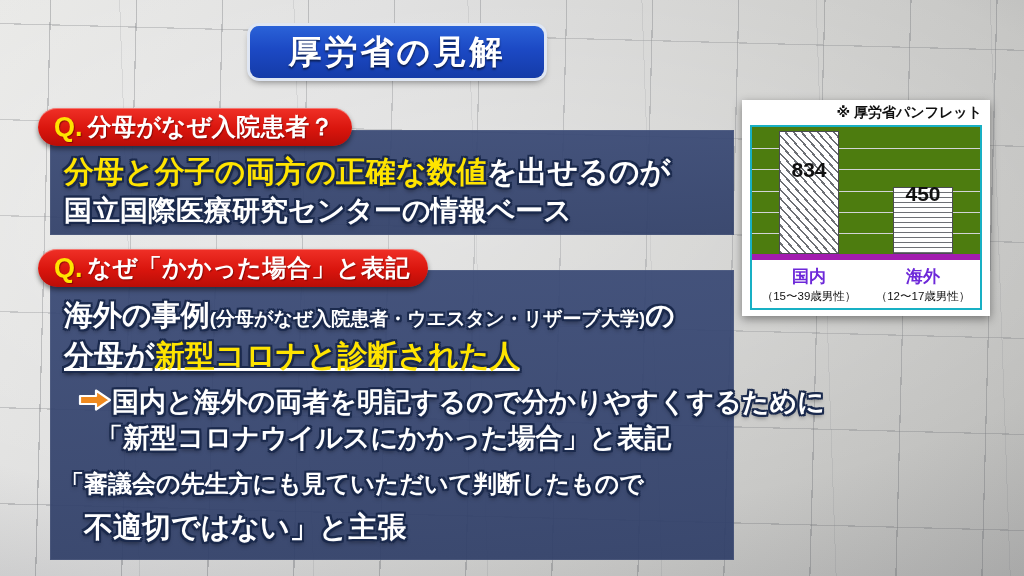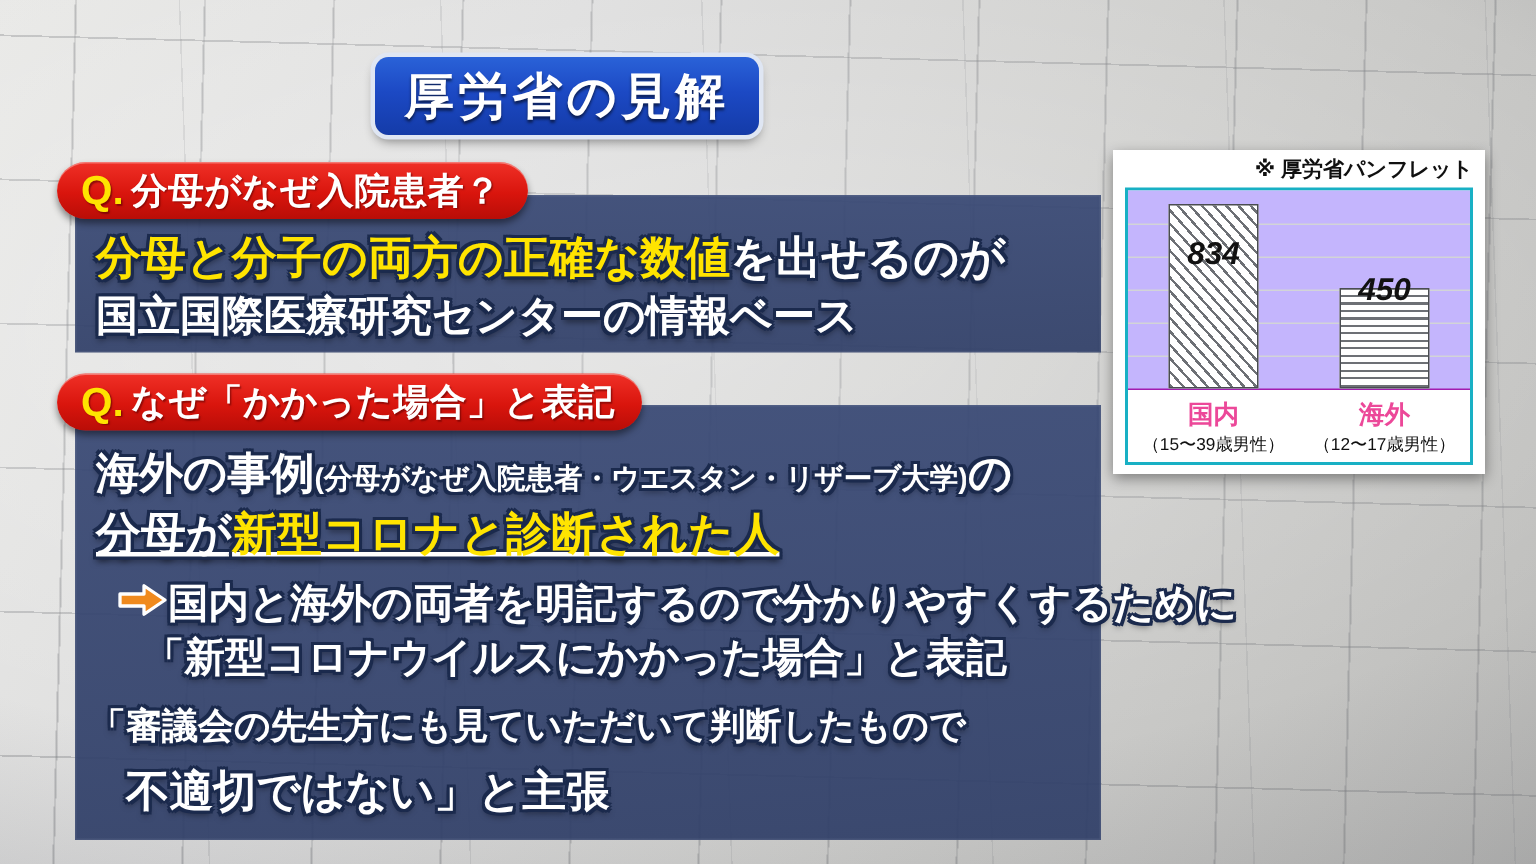--- a/index.html
+++ b/index.html
@@ -27,21 +27,21 @@
     background-image:
       repeating-linear-gradient(88deg, rgba(140,142,146,.22) 0 1px, rgba(0,0,0,0) 1px 174px);
   }
   .bg-vign{
     position:absolute;inset:0;
     background:radial-gradient(130% 95% at 42% 38%, rgba(255,255,255,.32) 0%, rgba(255,255,255,0) 55%, rgba(60,62,70,.30) 100%);
   }
 
   
   #title-plate{
-    position:absolute;left:250px;top:38px;width:256px;height:52px;
+    position:absolute;left:250px;top:26px;width:294px;height:52px;
     border-radius:9px;
     background:linear-gradient(180deg,#2a62d8 0%,#1c49c4 45%,#143ba8 100%);
     box-shadow:0 0 0 3px #dfe6f3, 0 4px 7px rgba(0,0,0,.45);
     display:flex;align-items:center;justify-content:center;
   }
   #title-plate .t{
     color:#ffffff;font-weight:bold;font-size:33px;letter-spacing:3px;
     text-shadow:0 2px 2px rgba(0,0,0,.55);
     white-space:nowrap;
   }
@@ -119,23 +119,22 @@
   #chart-inner{
     margin:0 8px 6px 8px;border:2px solid #18b0c4;flex:1;
     display:flex;flex-direction:column;background:#fff;
   }
   #chart-head{
     background:#18b0c4;color:#ffffff;font-weight:bold;
     font-size:16px;line-height:1.24;text-align:center;padding:6px 2px 7px 2px;
     white-space:nowrap;
   }
   #plot{
-    position:relative;flex:1;background:#c4b5fd;
-    border-bottom:1px solid #a21caf;
-    font-style:italic;
+    position:relative;flex:1;background:#4d7c0f;
+    border-bottom:6px solid #a21caf;
   }
   .gridline{position:absolute;left:0;right:0;height:1px;background:#d2d4d7;}
   .bar{
     position:absolute;bottom:0;border:1.5px solid #4a4d51;
     box-sizing:border-box;
   }
   .bar-hatch{
     background-color:#ffffff;
     background-image:repeating-linear-gradient(48deg,#6d7075 0 1.6px,rgba(0,0,0,0) 1.6px 6px);
   }
@@ -146,21 +145,21 @@
       repeating-linear-gradient(90deg,rgba(255,255,255,.85) 0 1.3px,rgba(0,0,0,0) 1.3px 4px);
   }
   .bar-value{
     position:absolute;font-weight:bold;color:#111111;font-size:21px;
     white-space:nowrap;
   }
   #cat-row{
     display:flex;padding:5px 0 1px 0;
   }
   #cat-row .cat{
-    flex:1;text-align:center;font-weight:bold;font-size:17px;color:#ec4899;
+    flex:1;text-align:center;font-weight:bold;font-size:17px;color:#6d28d9;
   }
   #sub-row{display:flex;padding:0 0 4px 0;}
   #sub-row .sub{
     flex:1;text-align:center;font-size:11.5px;color:#101010;white-space:nowrap;
   }
 </style>
 </head>
 <body>
 
 <div id="stage">

